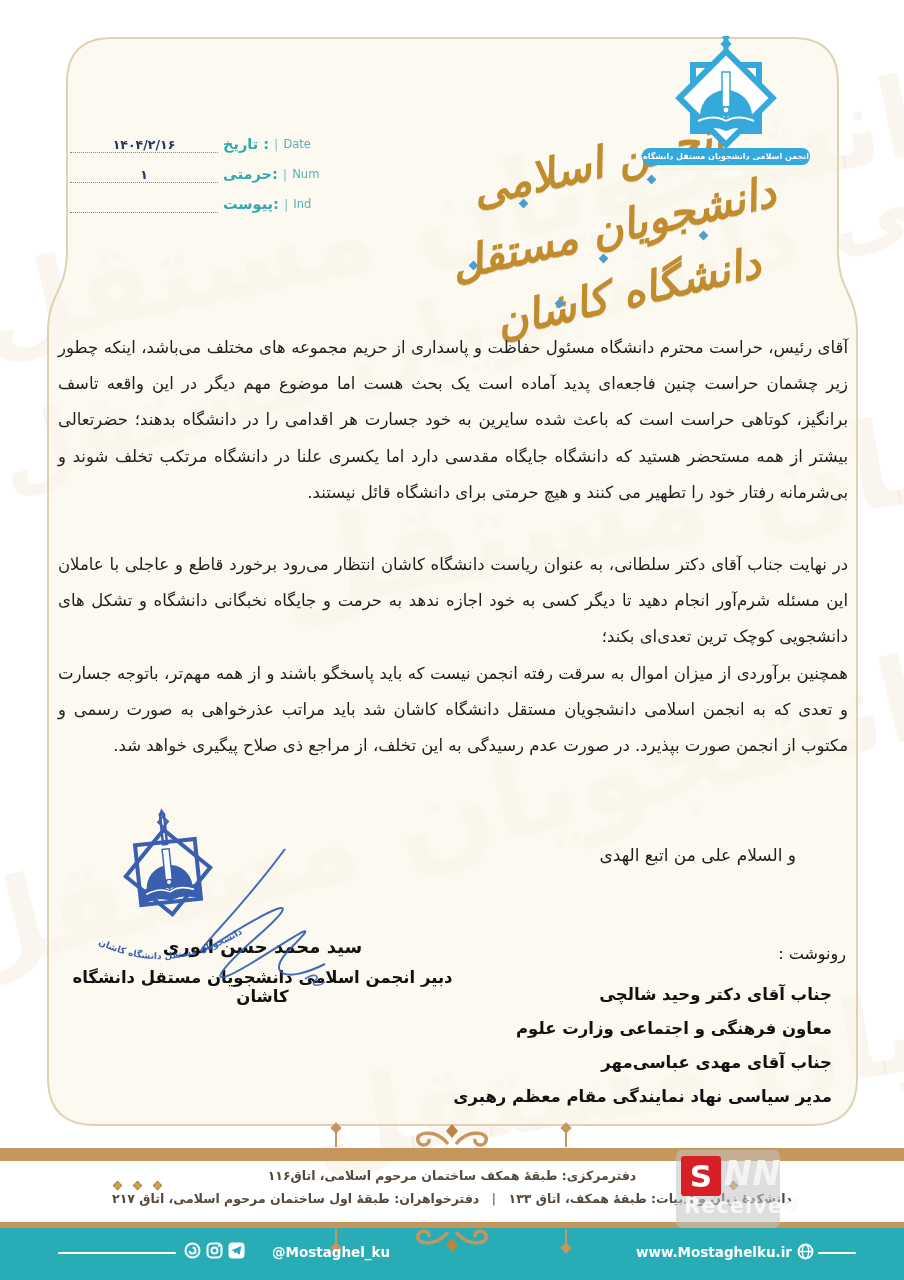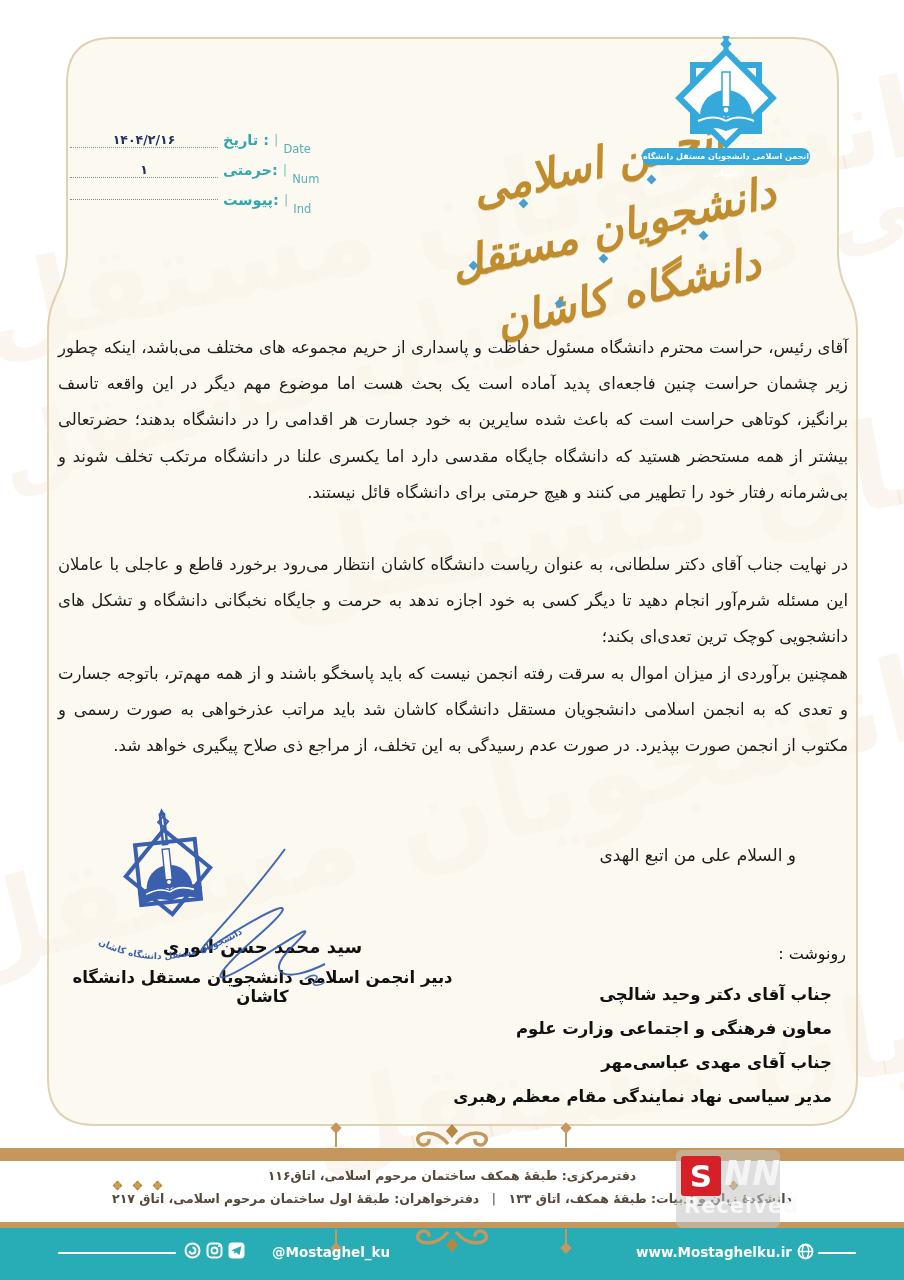--- a/index.html
+++ b/index.html
@@ -5,21 +5,21 @@
   html,body{margin:0;padding:0;background:#ffffff;}
   .page{position:relative;width:904px;height:1280px;margin:0 auto;background:#fff;overflow:hidden;
         font-family:"DejaVu Sans",sans-serif;}
   
   .wm-layer{position:absolute;inset:0;z-index:0;pointer-events:none;}
   .wm{position:absolute;color:rgba(203,160,92,0.10);font-weight:bold;white-space:nowrap;}
   
   .card-svg{position:absolute;inset:0;z-index:1;}
   
   .date-block{position:absolute;left:70px;top:126px;width:266px;z-index:3;direction:ltr;}
-  .date-row{display:flex;align-items:center;gap:5px;height:27px;margin-bottom:3px;}
+  .date-row{display:flex;align-items:flex-end;gap:5px;height:27px;margin-bottom:3px;}
   .date-dots{width:148px;border-bottom:1.6px dotted #8a8a8a;text-align:center;
              color:#23335c;font-size:12.5px;font-weight:bold;line-height:15px;}
   .date-fa{color:#2ea9ae;font-size:14.5px;font-weight:bold;line-height:18px;}
   .date-en{color:#55b0b4;font-size:11.5px;line-height:17px;margin-top:20px;}
   .date-sep{color:#7fc4c7;font-size:13px;line-height:17px;}
   
   .calligraphy{position:absolute;left:398px;top:128px;width:430px;z-index:2;
     transform:rotate(-13deg);direction:rtl;text-align:center;color:#c18c2d;
     font-size:43px;font-weight:bold;font-style:italic;line-height:1.55;
     text-shadow:0 1px 0 rgba(160,110,30,.25);}

